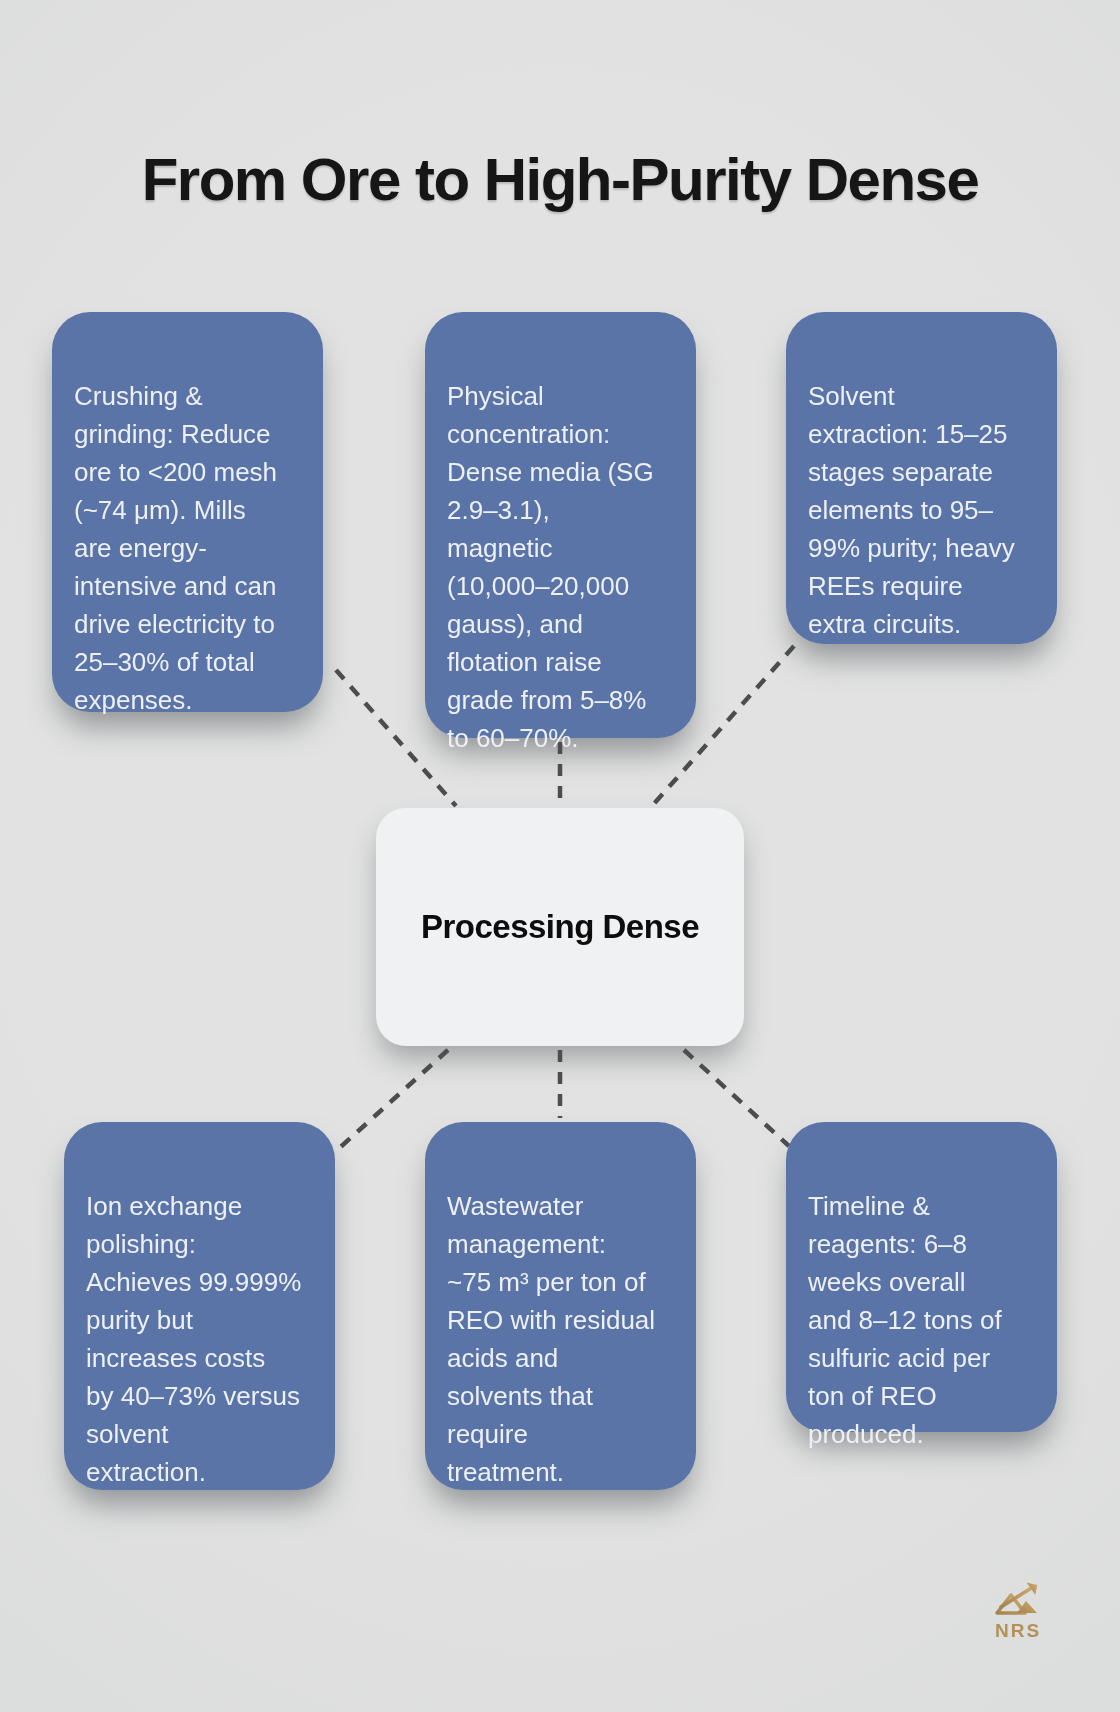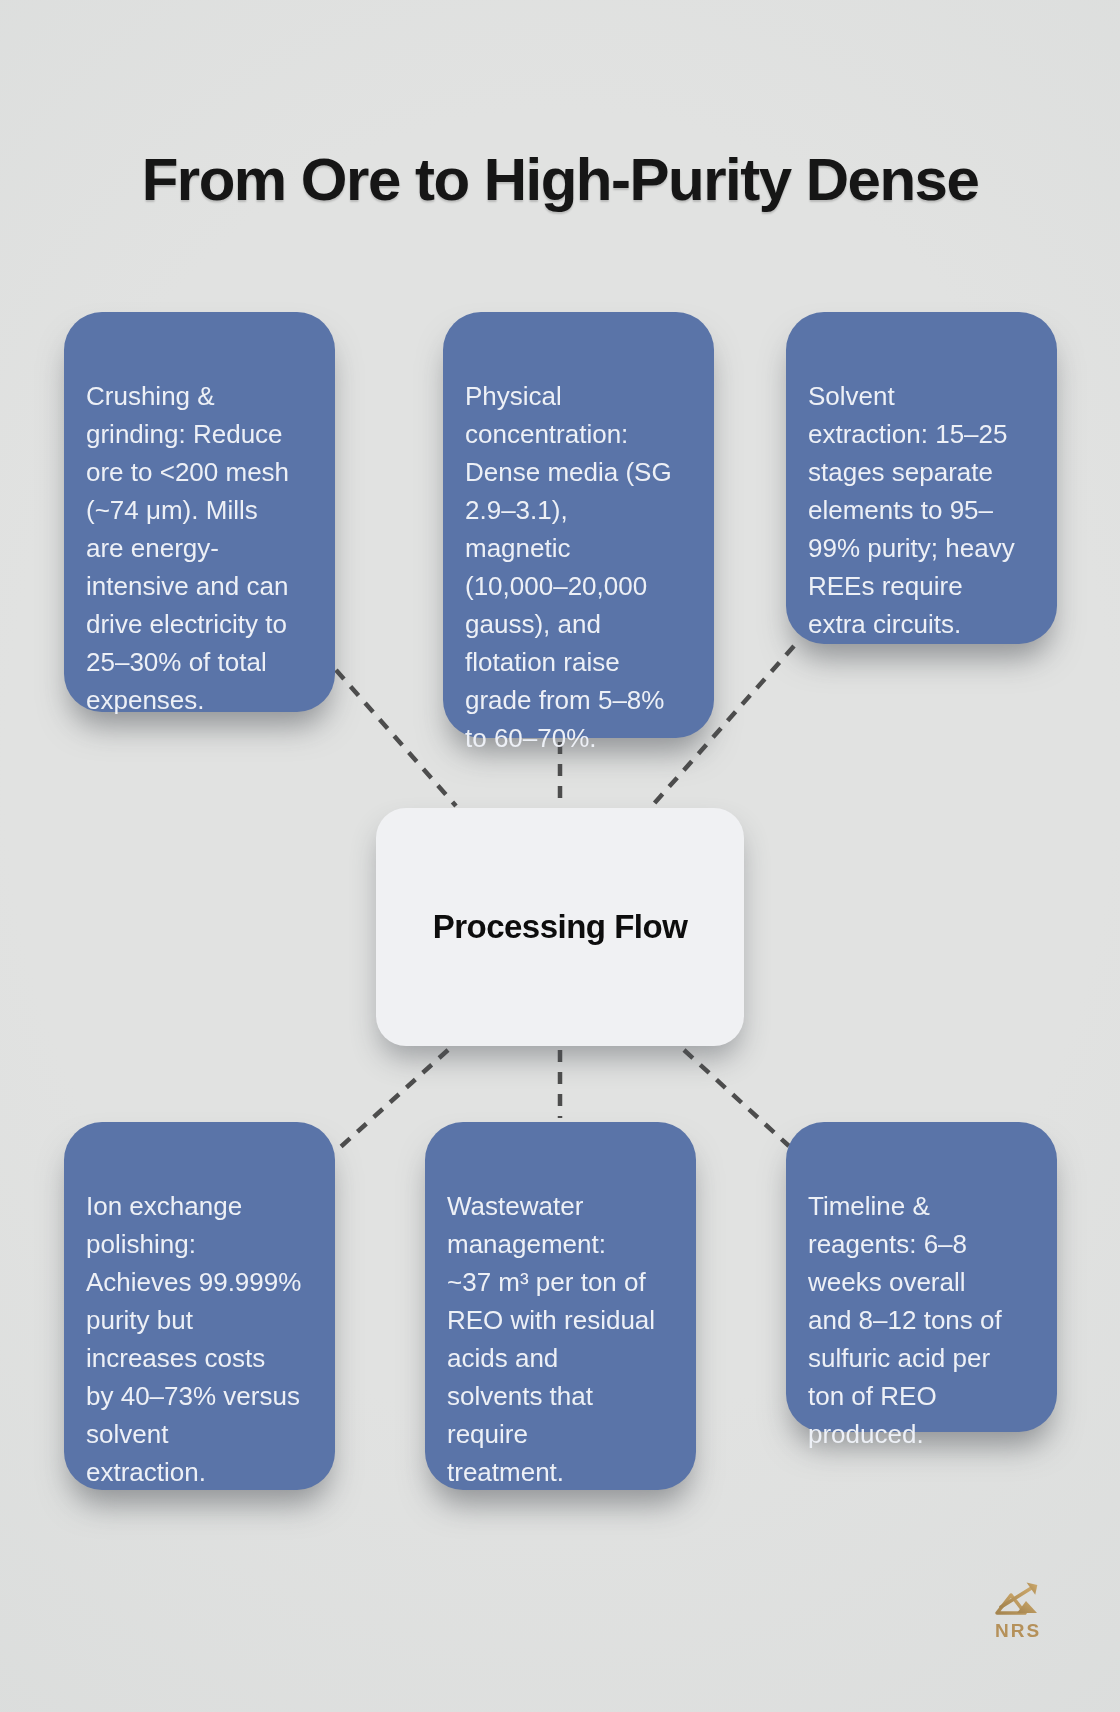--- a/index.html
+++ b/index.html
@@ -65,22 +65,22 @@
     align-items: center;
     justify-content: center;
     z-index: 2;
   }
   .center-node .label {
     font-size: 33px;
     font-weight: 700;
     color: #0d0d0d;
     letter-spacing: -0.5px;
   }
-  .node-tl { left: 64px;  top: 312px;  width: 271px; height: 400px; }
-  .node-tm { left: 443px; top: 312px;  width: 271px; height: 426px; }
+  .node-tl { left: 52px;  top: 312px;  width: 271px; height: 400px; }
+  .node-tm { left: 425px; top: 312px;  width: 271px; height: 426px; }
   .node-tr { left: 786px; top: 312px;  width: 271px; height: 332px; }
   .node-bl { left: 64px;  top: 1122px; width: 271px; height: 368px; }
   .node-bm { left: 425px; top: 1122px; width: 271px; height: 368px; }
   .node-br { left: 786px; top: 1122px; width: 271px; height: 310px; }
   .logo {
     position: absolute;
     left: 988px;
     top: 1580px;
     width: 60px;
     text-align: center;
@@ -140,38 +140,38 @@
     <span>Solvent
 extraction: 15–25
 stages separate
 elements to 95–
 99% purity; heavy
 REEs require
 extra circuits.</span>
   </div>
 
   <div class="center-node">
-    <span class="label">Processing Flow</span>
+    <span class="label">Processing Dense</span>
   </div>
 
   <div class="node node-bl">
     <span>Ion exchange
 polishing:
 Achieves 99.999%
 purity but
 increases costs
 by 40–73% versus
 solvent
 extraction.</span>
   </div>
 
   <div class="node node-bm">
     <span>Wastewater
 management:
-~37 m³ per ton of
+~75 m³ per ton of
 REO with residual
 acids and
 solvents that
 require
 treatment.</span>
   </div>
 
   <div class="node node-br">
     <span>Timeline &amp;
 reagents: 6–8

